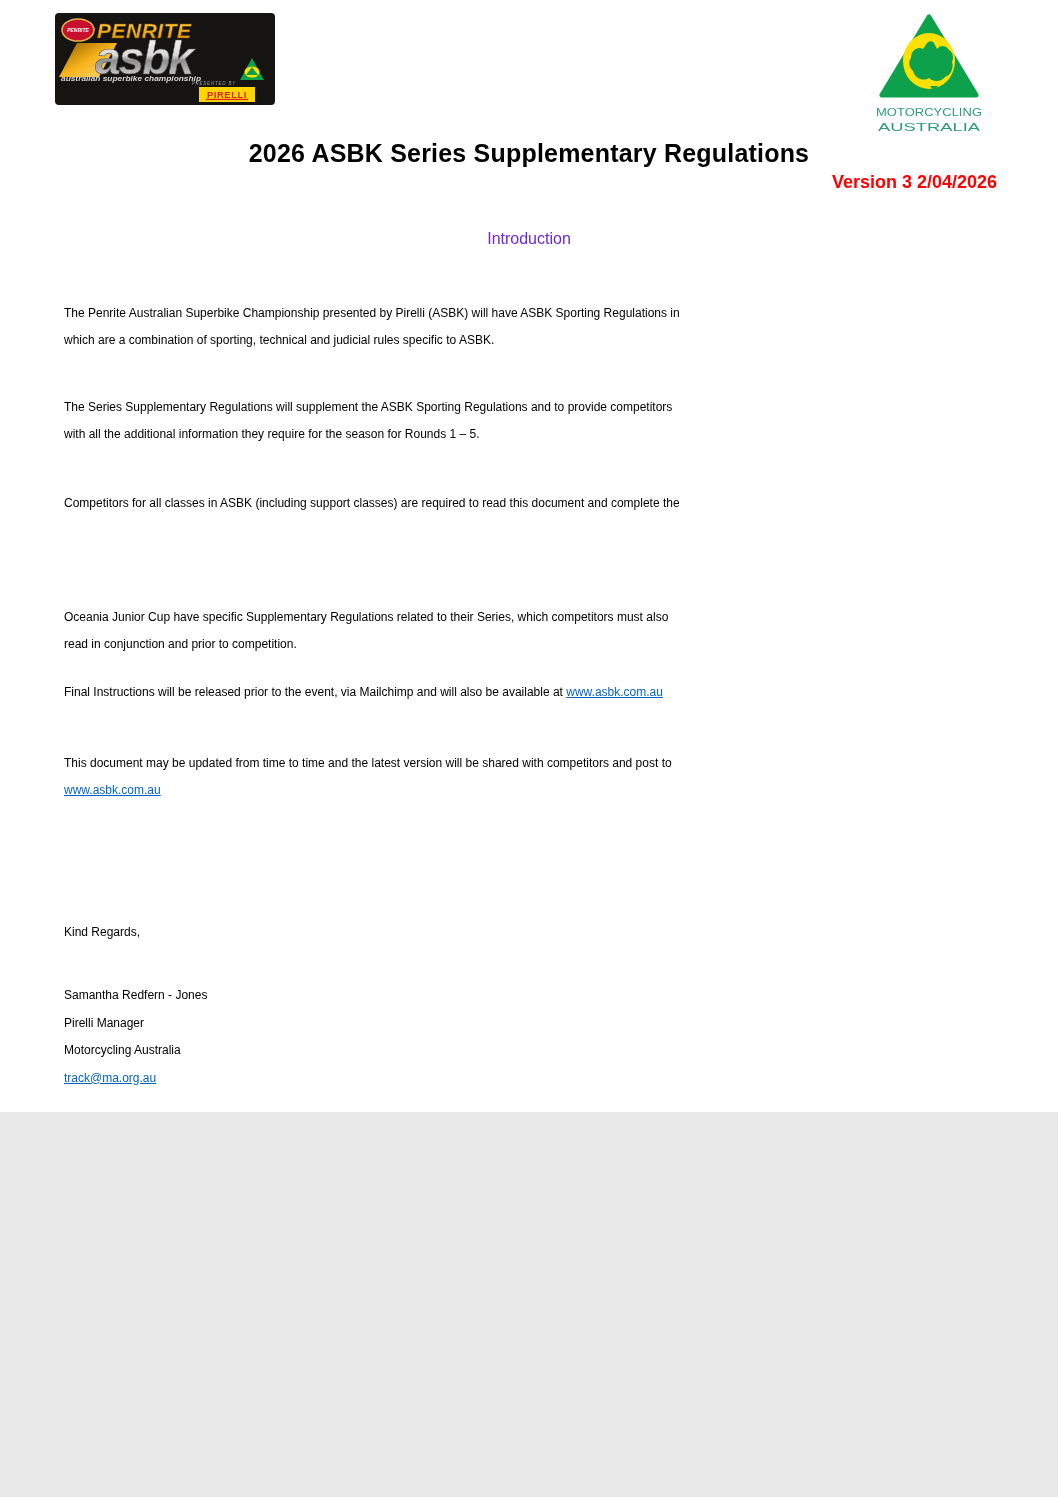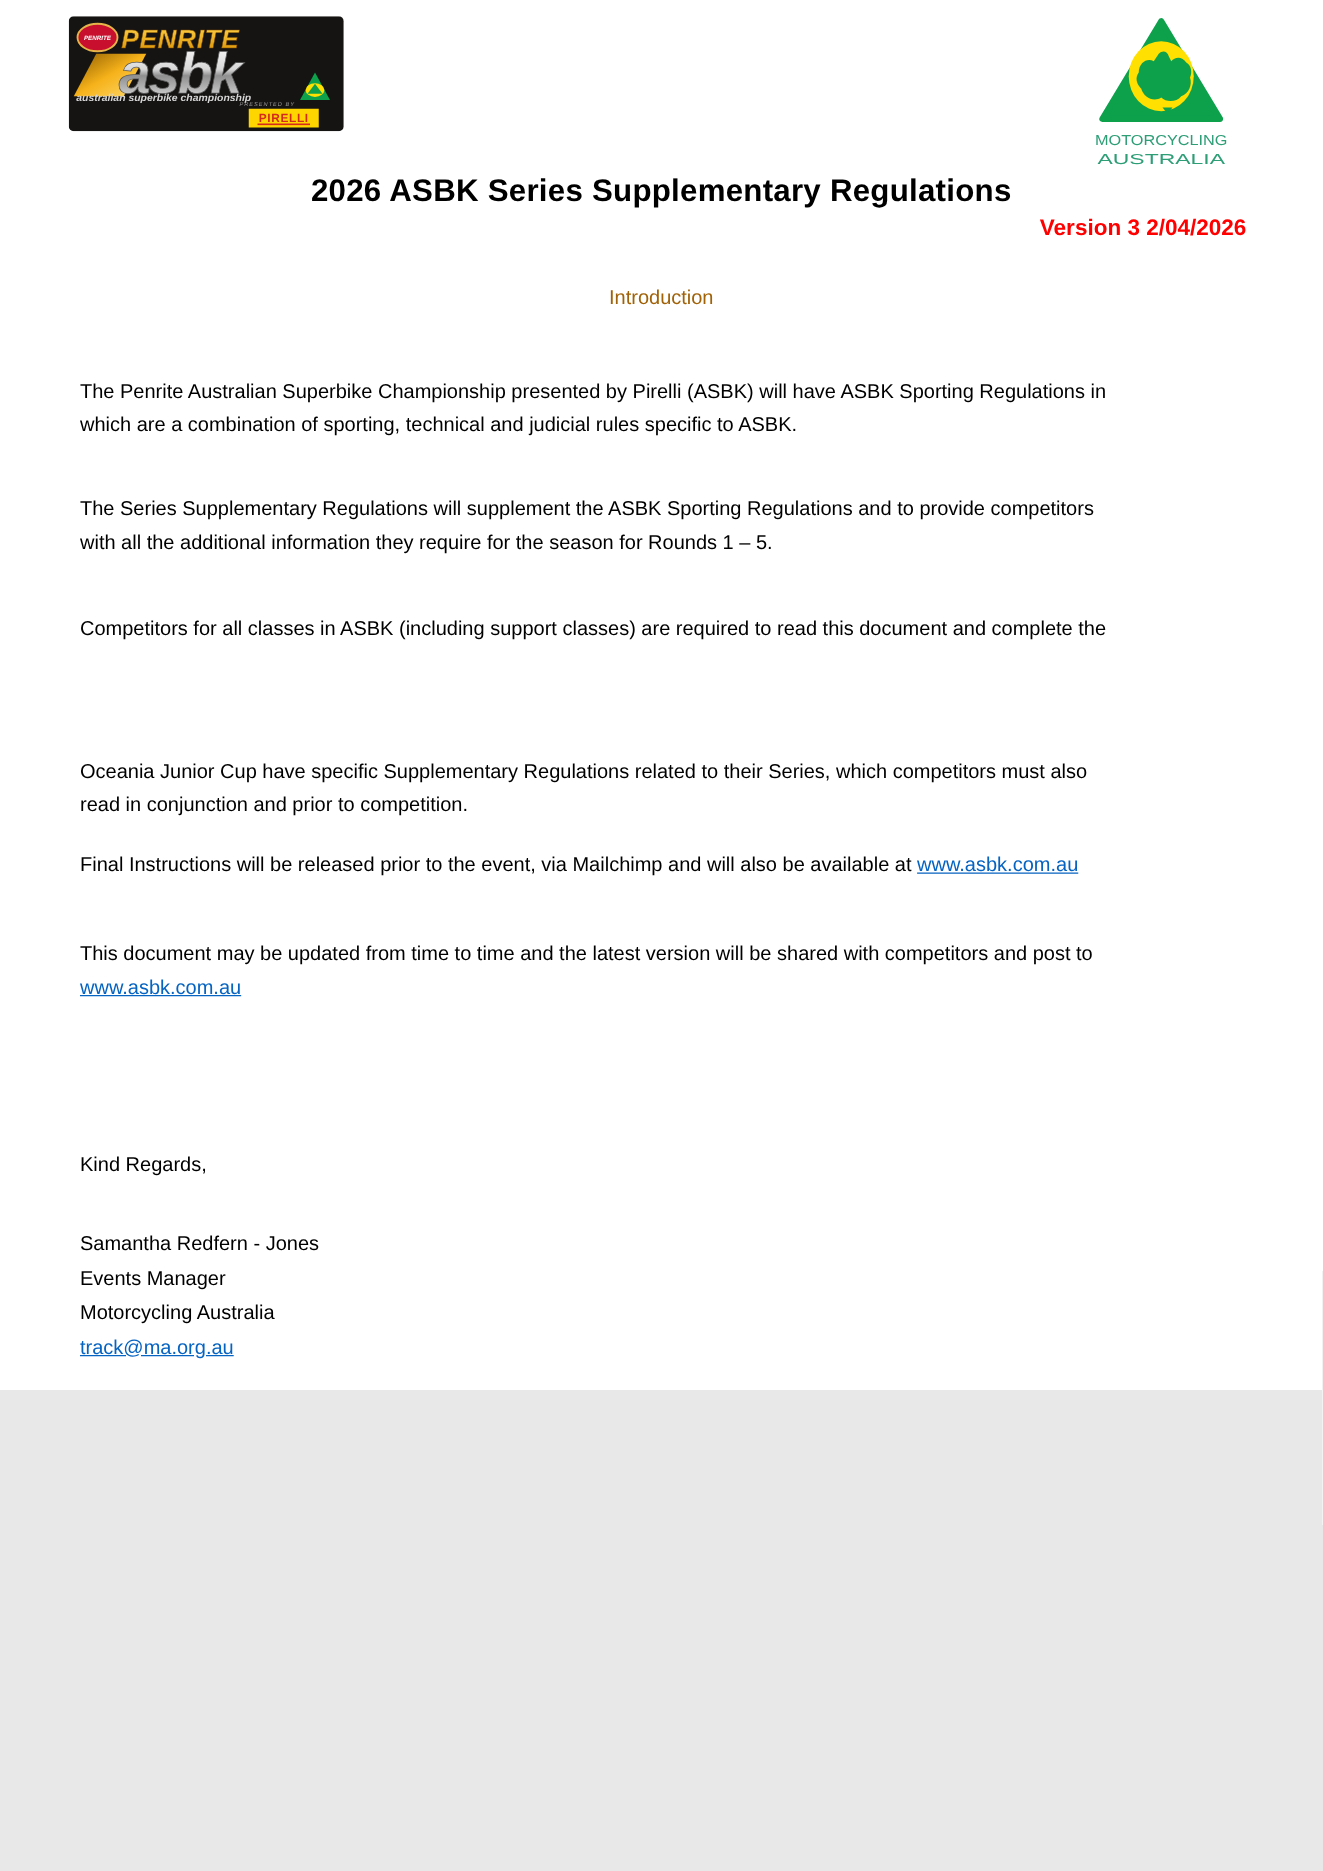--- a/index.html
+++ b/index.html
@@ -22,26 +22,26 @@
     position: absolute; top: 139px; left: 0; width: 100%;
     text-align: center; font-size: 25px; font-weight: bold; color: #000;
     letter-spacing: 0.2px;
   }
   .doc-version {
     position: absolute; top: 172px; right: 61px;
     font-size: 18px; font-weight: bold; color: #FF0000;
   }
   .section-heading {
     position: absolute; top: 230px; left: 0; width: 100%;
-    text-align: center; font-size: 16px; color: #a16207;
+    text-align: center; font-size: 16px; color: #6d28d9;
   }
   
   .para {
     position: absolute; left: 64px; width: 950px;
-    font-size: 16px; line-height: 27px; color: #000;
+    font-size: 12px; line-height: 27px; color: #000;
   }
   .para .line { display: block; white-space: nowrap; }
   .p1 { top: 300px; } .p2 { top: 394px; } .p3 { top: 490px; }
   .p4 { top: 584px; margin-top: 20px; } .p5 { top: 679px; } .p6 { top: 750px; }
   .salutation { top: 919px; }
   .signature { top: 982px; line-height: 27.5px; }
   a.link { color: #0563C1; text-decoration: underline; cursor: pointer; }
   a.link.block { display: table; }
   .footer-page {
     position: absolute; top: 1424px; right: 63px;
@@ -137,20 +137,20 @@
 
   <p class="para p6">
     <span class="line">This document may be updated from time to time and the latest version will be shared with competitors and post to</span>
     <a class="link block">www.asbk.com.au</a>
   </p>
 
   <p class="para salutation">Kind Regards,</p>
 
   <div class="para signature">
     <span class="line">Samantha Redfern - Jones</span>
-    <span class="line">Events Manager</span>
+    <span class="line">Pirelli Manager</span>
     <span class="line">Motorcycling Australia</span>
     <a class="link block">track@ma.org.au</a>
   </div>
 
   <div class="footer-page">Page 1</div>
 
 </div>
 
 </body></html>

